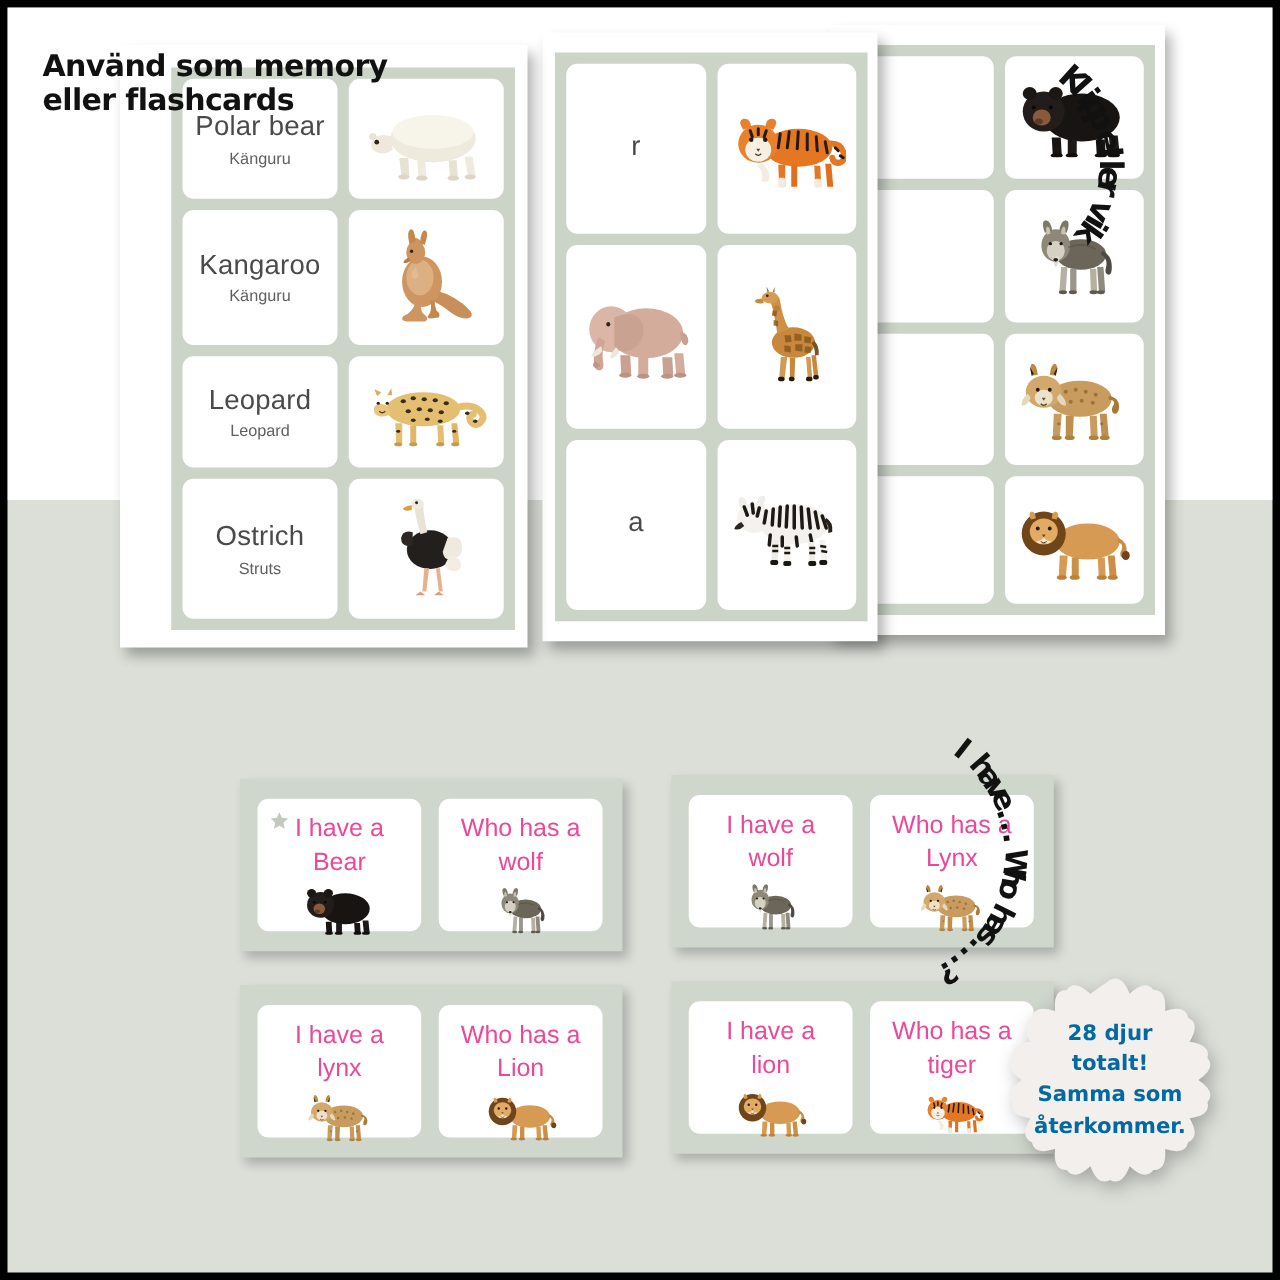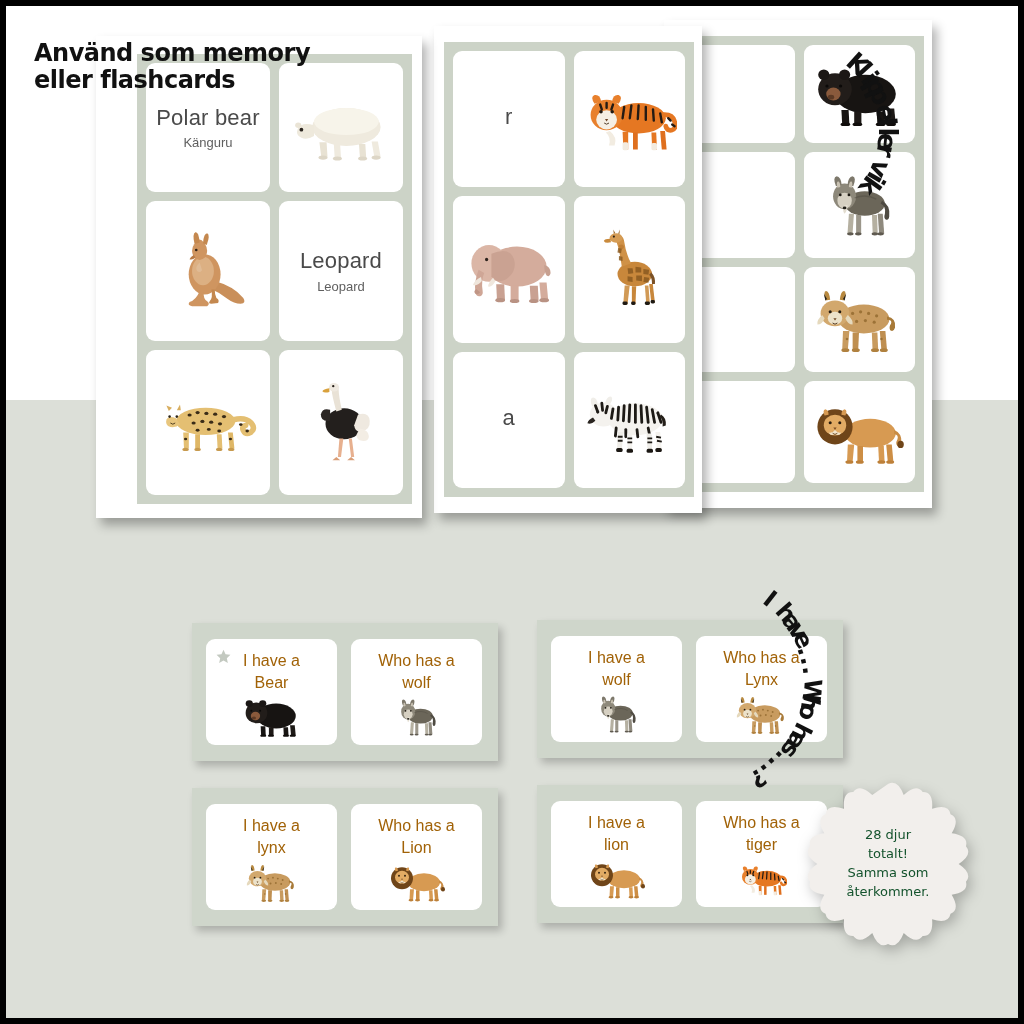--- a/index.html
+++ b/index.html
@@ -117,22 +117,22 @@
     border-radius:9px;
     width:131px;
     height:106px;
     position:relative;
     display:flex;
     flex-direction:column;
     align-items:center;
     padding-top:11px;
   }
   .dom-text {
-    font-size:16px;
-    color:#a16207;
+    font-size:20px;
+    color:#ec4899;
     text-align:center;
     line-height:1.35;
     white-space:pre-line;
   }
   .dom-pic { margin-top:2px; font-size:0; line-height:0; }
   .dom-star {
     position:absolute; left:9px; top:9px;
     width:17px; height:17px;
     color:#c3c9c0;
   }
@@ -151,23 +151,23 @@
   }
   #badge .badge-shape {
     position:absolute; left:0; top:0; width:100%; height:100%;
     filter:drop-shadow(3px 5px 7px rgba(0,0,0,0.25));
   }
   #badge .badge-text {
     position:absolute; left:0; top:0; width:100%; height:100%;
     display:flex; align-items:center; justify-content:center;
     text-align:center;
     font-family:"DejaVu Sans", sans-serif;
-    font-weight:400;
-    font-size:13px;
-    color:#14532d;
+    font-weight:700;
+    font-size:17px;
+    color:#0369a1;
     line-height:1.45;
     white-space:pre-line;
     padding:0 22px;
   }
 </style>
 </head>
 <body>
 
 <svg width="0" height="0" style="position:absolute" aria-hidden="true">
   <defs>
@@ -626,36 +626,44 @@
           <div class="fc-sv">Känguru</div>
         </div>
         <div class="fc">
           <span class="fc-pic">
               <svg width="108" height="72">
                 <use href="#ic-polar-bear"></use>
               </svg>
             </span>
         </div>
         <div class="fc">
+          <div class="fc-en">Kangaroo</div>
+          <div class="fc-sv">Känguru</div>
+        </div>
+        <div class="fc">
           <span class="fc-pic">
               <svg width="84" height="84">
                 <use href="#ic-kangaroo"></use>
               </svg>
             </span>
         </div>
         <div class="fc">
           <div class="fc-en">Leopard</div>
           <div class="fc-sv">Leopard</div>
         </div>
         <div class="fc">
           <span class="fc-pic">
               <svg width="104" height="66">
                 <use href="#ic-leopard"></use>
               </svg>
             </span>
+        </div>
+        <div class="fc">
+          <div class="fc-en">Ostrich</div>
+          <div class="fc-sv">Struts</div>
         </div>
         <div class="fc">
           <span class="fc-pic">
               <svg width="62" height="88">
                 <use href="#ic-ostrich"></use>
               </svg>
             </span>
         </div>
       </div>
     </div>

